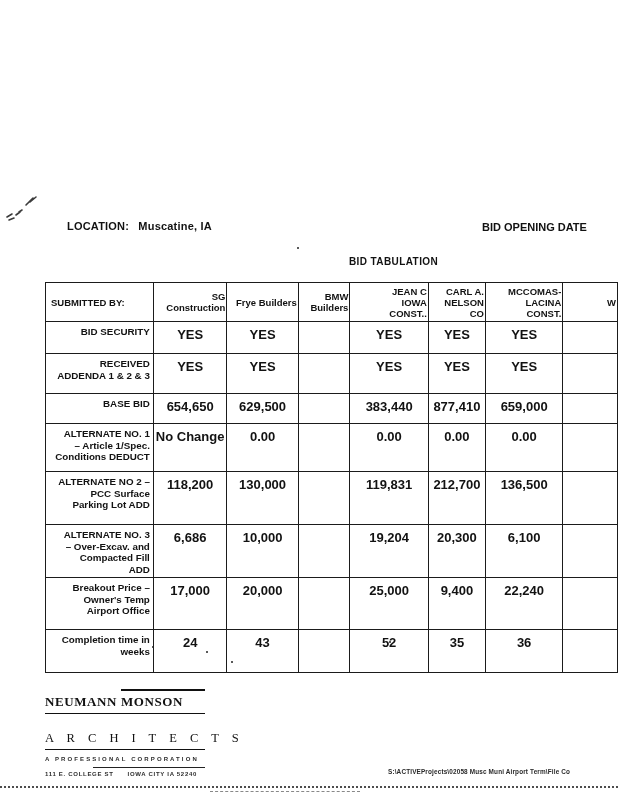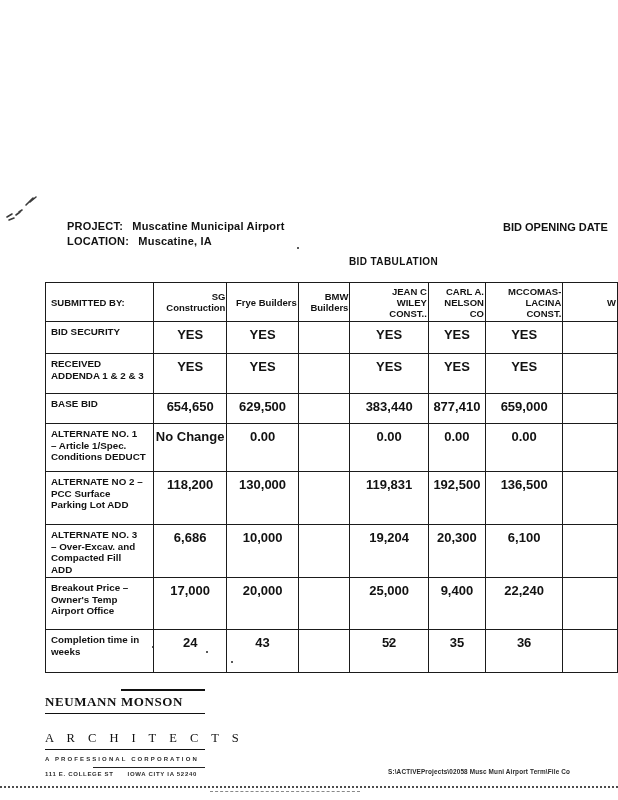--- a/index.html
+++ b/index.html
@@ -15,21 +15,21 @@
 
   
   .hdr {
     position:absolute; left:67px; top:219px;
     font-size:11px; font-weight:bold; line-height:15px;
     letter-spacing:0.2px; white-space:nowrap;
   }
   .hdr .lbl { display:inline-block; }
   .hdr .val { display:inline-block; margin-left:6px; }
   .bid-open {
-    position:absolute; left:503px; top:221px;
+    position:absolute; left:482px; top:221px;
     font-size:11px; font-weight:bold; white-space:nowrap;
   }
   .doc-title {
     position:absolute; left:349px; top:256px;
     font-size:10px; font-weight:bold; letter-spacing:0.4px; white-space:nowrap;
   }
 
   
   .tablewrap { position:absolute; left:45px; top:282px; }
   table.bidtab { border-collapse:collapse; table-layout:fixed; }
@@ -46,21 +46,21 @@
     font-weight:bold;
     white-space:pre-line;
     overflow:hidden;
   }
   .bidtab thead th {
     font-size:9.5px; line-height:11px; text-align:right;
     vertical-align:middle; height:34px; padding:2px 1px;
   }
   .bidtab thead th:first-child { text-align:left; padding-left:5px; }
   .bidtab tbody th {
-    font-size:9.8px; line-height:11.5px; text-align:left;
+    font-size:9.8px; line-height:11.5px; text-align:right;
     vertical-align:top; padding:4px 3px 2px 5px;
   }
   .bidtab tbody td {
     font-size:13px; text-align:center; vertical-align:top; padding-top:5px;
   }
   .bidtab tr.r0 td, .bidtab tr.r0 th { height:25px; }
   .bidtab tr.r1 td, .bidtab tr.r1 th { height:33px; }
   .bidtab tr.r2 td, .bidtab tr.r2 th { height:23px;margin-top:30px; }
   .bidtab tr.r3 td, .bidtab tr.r3 th { height:41px; }
   .bidtab tr.r4 td, .bidtab tr.r4 th { height:46px; }
@@ -112,24 +112,20 @@
 </head>
 <body>
 
 <div class="page">
 
   <svg class="scribble" width="38" height="30" viewBox="0 0 38 30">
     <path d="M4 25 l5 -3 M6 28 l5 -2 M13 23 l4 -3 M16 20 l3 -2 M23 13 l7 -7 M27 10 l6 -5" stroke="#3c3c3c" stroke-width="1.6" fill="none" stroke-linecap="round"></path>
   </svg>
 
   <div class="hdr">
-    <div>
-      <span class="lbl">PROJECT:</span>
-      <span class="val">Muscatine Municipal Airport</span>
-    </div>
     <div>
       <span class="lbl">LOCATION:</span>
       <span class="val">Muscatine, IA</span>
     </div>
   </div>
 
   <div class="bid-open">BID OPENING DATE</div>
 
   <div class="doc-title">BID TABULATION</div>
 
@@ -147,21 +143,21 @@
       </colgroup>
       <thead>
         <tr id="header-row">
             <th>SUBMITTED BY:</th>
             <th>SG
 Construction</th>
             <th>Frye Builders</th>
             <th>BMW
 Builders</th>
             <th>JEAN C
-WILEY
+IOWA
 CONST..</th>
             <th>CARL A.
 NELSON
 CO</th>
             <th>MCCOMAS-
 LACINA
 CONST.</th>
             <th>W</th>
           </tr>
       </thead>
@@ -210,21 +206,21 @@
             <td></td>
           </tr>
           <tr class="r4">
             <th>ALTERNATE NO 2 –
 PCC Surface
 Parking Lot ADD</th>
             <td>118,200</td>
             <td>130,000</td>
             <td></td>
             <td>119,831</td>
-            <td>192,500</td>
+            <td>212,700</td>
             <td>136,500</td>
             <td></td>
           </tr>
           <tr class="r5">
             <th>ALTERNATE NO. 3
 – Over-Excav. and
 Compacted Fill
 ADD</th>
             <td>6,686</td>
             <td>10,000</td>

